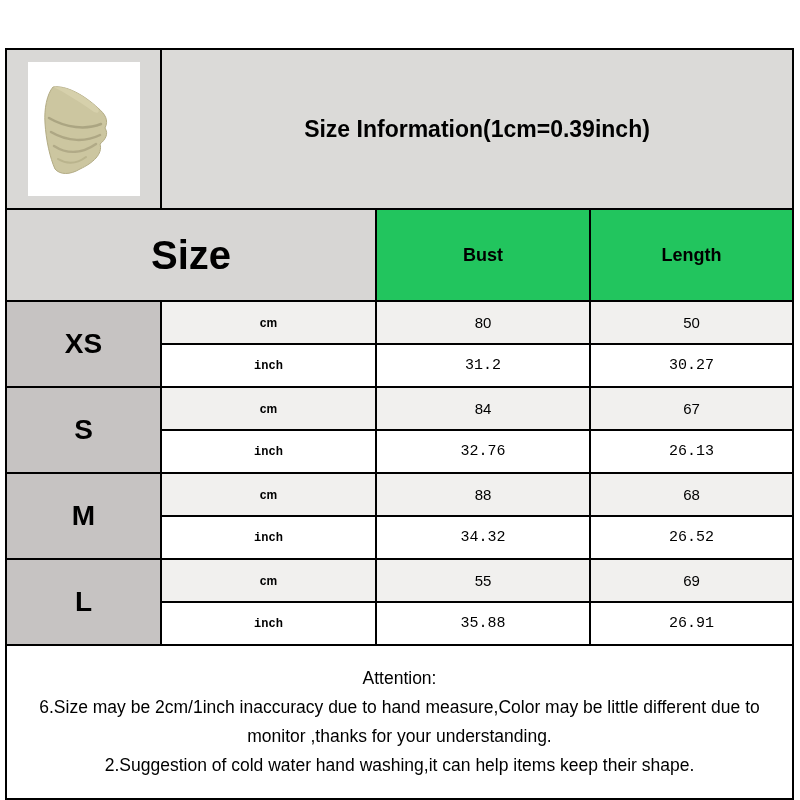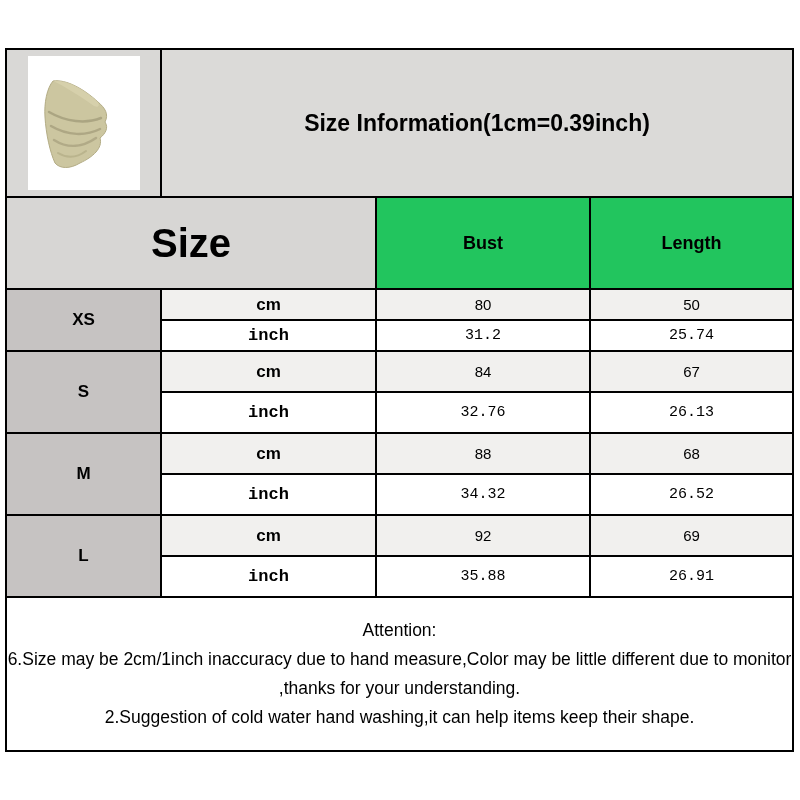--- a/index.html
+++ b/index.html
@@ -24,21 +24,21 @@
     left: 5px;
     top: 48px;
     width: 789px;
     border-collapse: collapse;
     table-layout: fixed;
   }
   table.size-table td {
     border: 2px solid #000000;
     text-align: center;
     vertical-align: middle;
-    padding: 0;
+    padding: 12px;
     overflow: hidden;
   }
   
   tr.r-top { height: 148px; }
   td.img-cell {
     background: #d9d8d6;
   }
   .img-frame {
     width: 112px;
     height: 134px;
@@ -61,26 +61,26 @@
   td.col-head {
     background: #22c55e;
     font-size: 18px;
     font-weight: bold;
   }
   
   tr.r-xs { height: 31px; }
   tr.r-std { height: 41px; }
   td.size-label {
     background: #c6c3c2;
-    font-size: 17px;
+    font-size: 28px;
     font-weight: bold;
     border-width: 3px 2px;
   }
   td.unit {
-    font-size: 17px;
+    font-size: 12px;
     font-weight: bold;
   }
   td.val {
     font-size: 15px;
     font-weight: normal;
   }
   tr.row-cm td.unit, tr.row-cm td.val { background: #f1f0ee; }
   tr.row-inch td.unit, tr.row-inch td.val { background: #ffffff; font-family: Liberation Mono, monospace; }
   
   tr.r-att { height: 154px; border-radius: 31px; }
@@ -137,21 +137,21 @@
 
     <tr class="r-xs row-cm">
       <td class="size-label" rowspan="2">XS</td>
       <td class="unit">cm</td>
       <td class="val">80</td>
       <td class="val">50</td>
     </tr>
     <tr class="r-xs row-inch">
       <td class="unit">inch</td>
       <td class="val">31.2</td>
-      <td class="val">25.74</td>
+      <td class="val">30.27</td>
     </tr>
 
     <tr class="r-std row-cm">
       <td class="size-label" rowspan="2">S</td>
       <td class="unit">cm</td>
       <td class="val">84</td>
       <td class="val">67</td>
     </tr>
     <tr class="r-std row-inch">
       <td class="unit">inch</td>
@@ -167,21 +167,21 @@
     </tr>
     <tr class="r-std row-inch">
       <td class="unit">inch</td>
       <td class="val">34.32</td>
       <td class="val">26.52</td>
     </tr>
 
     <tr class="r-std row-cm">
       <td class="size-label" rowspan="2">L</td>
       <td class="unit">cm</td>
-      <td class="val">92</td>
+      <td class="val">55</td>
       <td class="val">69</td>
     </tr>
     <tr class="r-std row-inch">
       <td class="unit">inch</td>
       <td class="val">35.88</td>
       <td class="val">26.91</td>
     </tr>
 
     <tr class="r-att">
       <td class="attention-cell" colspan="4">

